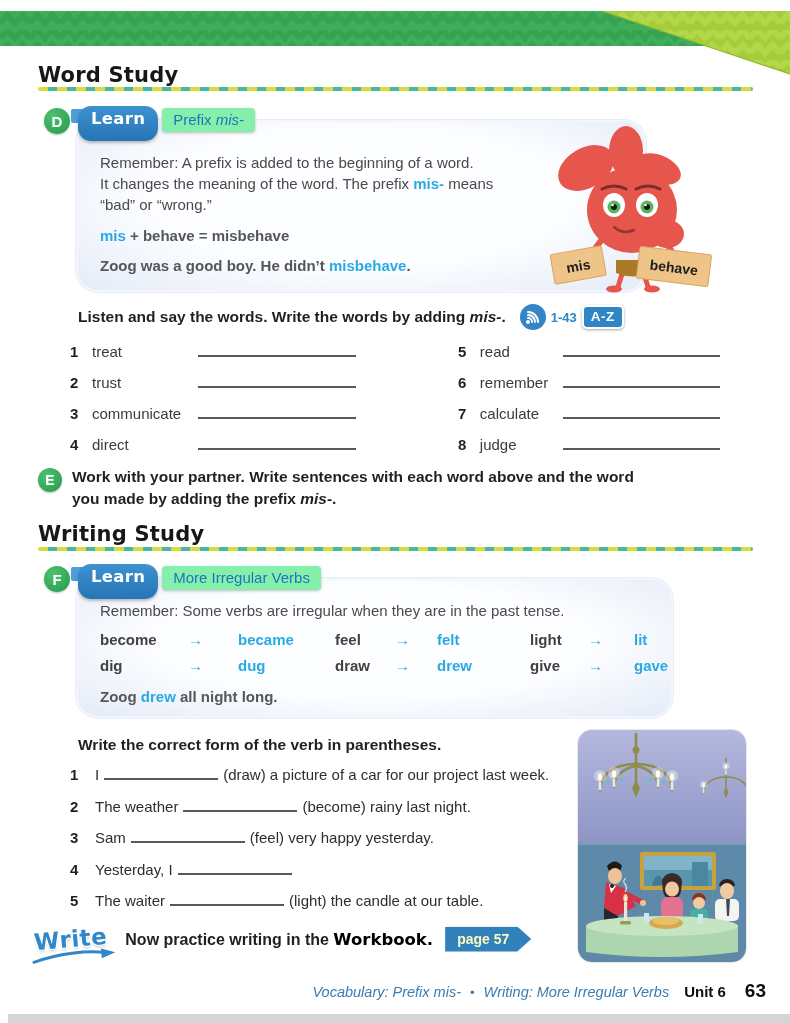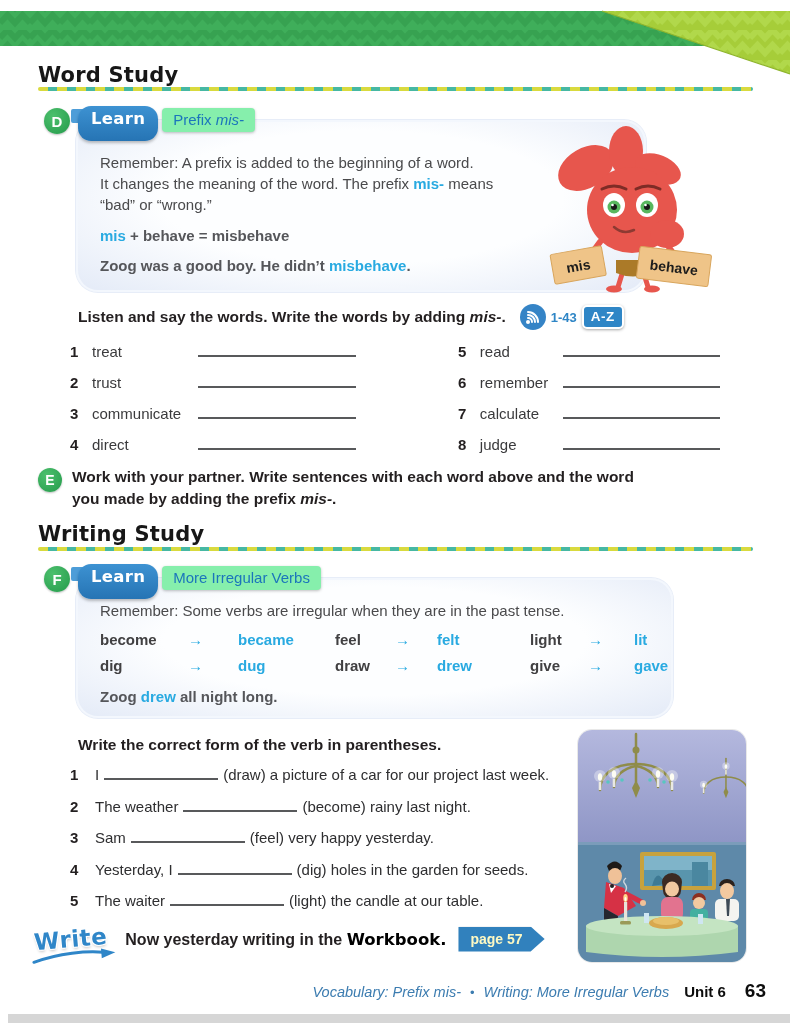--- a/index.html
+++ b/index.html
@@ -319,21 +319,20 @@
     <div class="sent-row">
         <span class="s-num">3</span>
         <span>Sam</span>
         <span class="s-blank"></span>
         <span>(feel) very happy yesterday.</span>
       </div>
     <div class="sent-row">
         <span class="s-num">4</span>
         <span>Yesterday, I</span>
         <span class="s-blank"></span>
-        <span>(dig) holes in the garden for seeds.</span>
       </div>
     <div class="sent-row">
         <span class="s-num">5</span>
         <span>The waiter</span>
         <span class="s-blank"></span>
         <span>(light) the candle at our table.</span>
       </div>
   </div>
 
   <div class="illu" style="left:578px;top:730px;width:168px;height:232px;">
@@ -441,21 +440,21 @@
   </div>
 
   <div class="workbook-row" style="left:34px;top:926px;">
     <div class="write-logo">
       <span>Write</span>
       <svg width="88" height="16" viewBox="0 0 88 16" style="position:absolute;left:-4px;bottom:-12px;">
         <path d="M2,11 C28,4 56,4 72,7" stroke="#2f86c8" stroke-width="3" fill="none" stroke-linecap="round"></path>
         <polygon points="70,3 84,8 70,13" fill="#2f86c8"></polygon>
       </svg>
     </div>
-    <div class="wb-text"><span>Now yesterday writing in the </span><span class="wb-strong">Workbook</span><span class="wb-strong">.</span></div>
+    <div class="wb-text"><span>Now practice writing in the </span><span class="wb-strong">Workbook</span><span class="wb-strong">.</span></div>
     <div class="page-ref">page 57</div>
   </div>
 
   <div class="footer">
     <span class="f-blue">Vocabulary: Prefix mis-</span>
     <span class="f-dot">•</span>
     <span class="f-blue">Writing: More Irregular Verbs</span>
     <span class="f-unit">Unit 6</span>
     <span class="f-page">63</span>
   </div>

